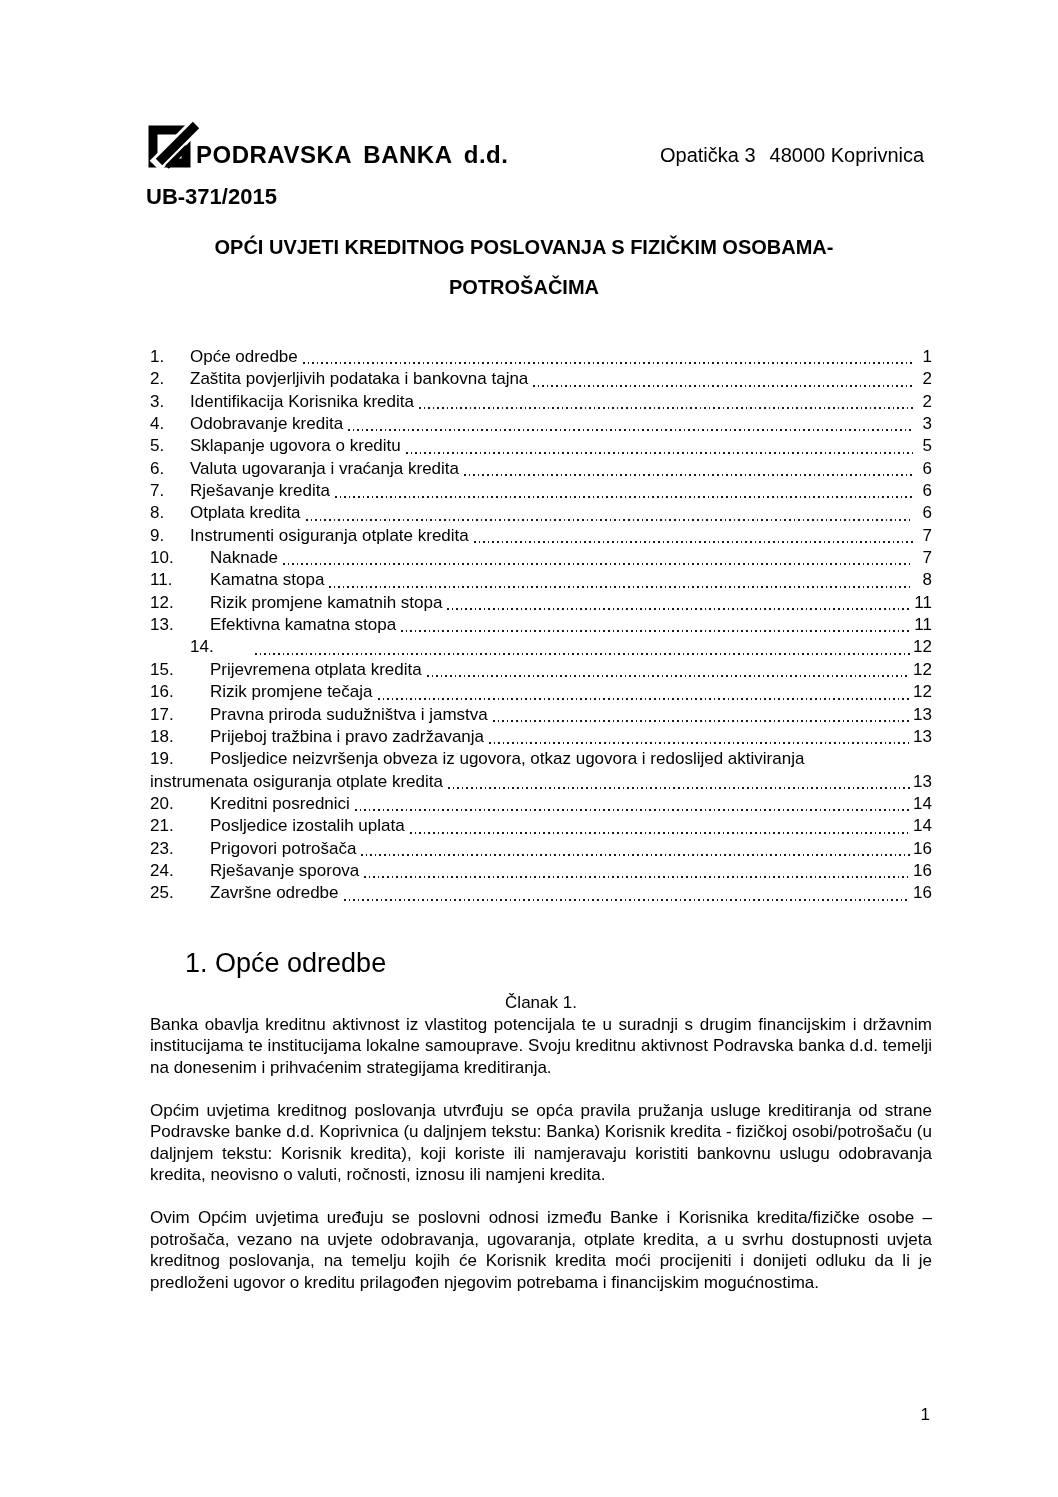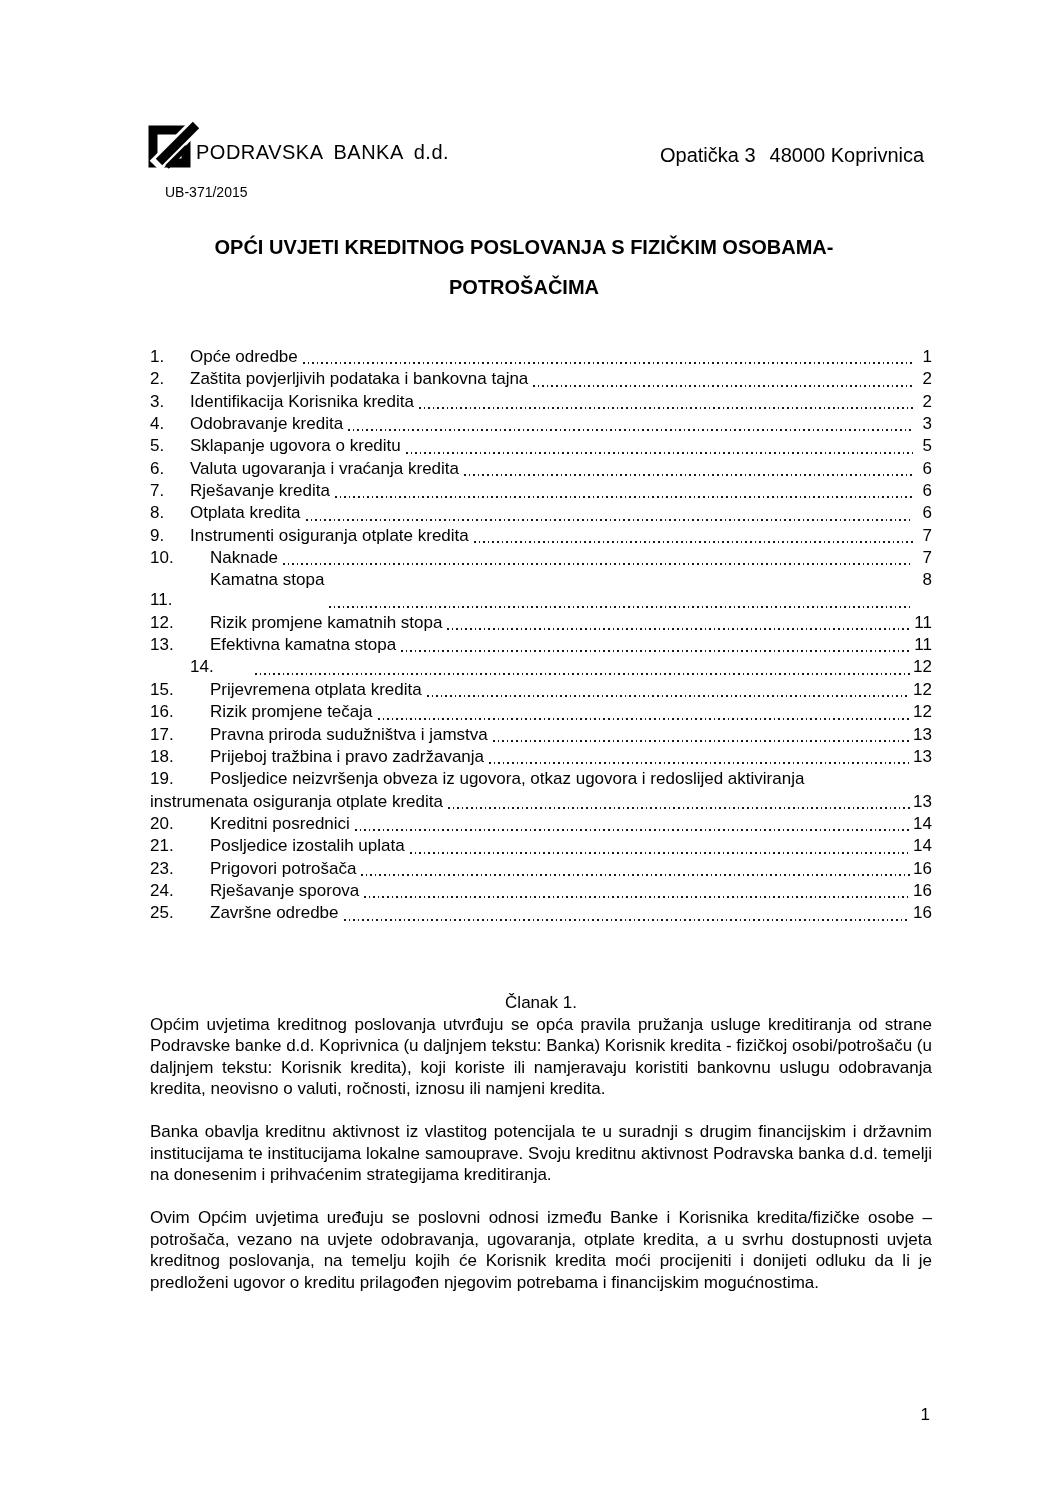--- a/index.html
+++ b/index.html
@@ -9,30 +9,30 @@
     position: relative;
     font-family: "Liberation Sans", sans-serif;
     color: #000;
   }
   .page { position: absolute; inset: 0; background: #fff; }
 
   
   .logo { position: absolute; left: 147px; top: 116px; }
   .bank-name {
     position: absolute; left: 196px; top: 141px;
-    font-size: 20px; font-weight: 400; letter-spacing: 0.5px; word-spacing: 5px;
+    font-size: 24px; font-weight: 700; letter-spacing: 0.5px; word-spacing: 5px;
   }
   .address {
     position: absolute; left: 660px; top: 144px;
     font-size: 20px;
   }
   .address .addr-city { margin-left: 14px; }
   .doc-number {
-    position: absolute; left: 165px; top: 184px;
-    font-size: 14px; font-weight: normal;
+    position: absolute; left: 146px; top: 184px;
+    font-size: 22px; font-weight: bold;
   }
 
   
   .doc-title {
     position: absolute; left: 134px; top: 227px; width: 780px;
     text-align: center; font-size: 20px; font-weight: bold; line-height: 40px;
   }
 
   
   .toc {
@@ -145,21 +145,21 @@
       <span class="toc-leader"></span>
       <span class="toc-page">7</span>
     </div>
       <div class="toc-row">
       <span class="toc-num" style="width: 60px;">10.</span>
       <span class="toc-label">Naknade</span>
       <span class="toc-leader"></span>
       <span class="toc-page">7</span>
     </div>
       <div class="toc-row">
-      <span class="toc-num" style="width: 60px; margin-top: 20px;">11.</span>
+      <span class="toc-num" style="width: 60px;">11.</span>
       <span class="toc-label">Kamatna stopa</span>
       <span class="toc-leader"></span>
       <span class="toc-page">8</span>
     </div>
       <div class="toc-row">
       <span class="toc-num" style="width: 60px;">12.</span>
       <span class="toc-label">Rizik promjene kamatnih stopa</span>
       <span class="toc-leader"></span>
       <span class="toc-page">11</span>
     </div>
@@ -234,25 +234,26 @@
       <span class="toc-page">16</span>
     </div>
       <div class="toc-row">
       <span class="toc-num" style="width: 60px;">25.</span>
       <span class="toc-label">Završne odredbe</span>
       <span class="toc-leader"></span>
       <span class="toc-page">16</span>
     </div>
     </div>
 
+  <div class="section-heading">1. Opće odredbe</div>
 
   <div class="article-body">
     <div class="article-label">Članak 1.</div>
     <div id="paragraphs">
+        <p>Banka obavlja kreditnu aktivnost iz vlastitog potencijala te u suradnji s drugim financijskim i državnim institucijama te institucijama lokalne samouprave. Svoju kreditnu aktivnost Podravska banka d.d. temelji na donesenim i prihvaćenim strategijama kreditiranja.</p>
         <p>Općim uvjetima kreditnog poslovanja utvrđuju se opća pravila pružanja usluge kreditiranja od strane Podravske banke d.d. Koprivnica (u daljnjem tekstu: Banka) Korisnik kredita - fizičkoj osobi/potrošaču (u daljnjem tekstu: Korisnik kredita), koji koriste ili namjeravaju koristiti bankovnu uslugu odobravanja kredita, neovisno o valuti, ročnosti, iznosu ili namjeni kredita.</p>
-        <p>Banka obavlja kreditnu aktivnost iz vlastitog potencijala te u suradnji s drugim financijskim i državnim institucijama te institucijama lokalne samouprave. Svoju kreditnu aktivnost Podravska banka d.d. temelji na donesenim i prihvaćenim strategijama kreditiranja.</p>
         <p>Ovim Općim uvjetima uređuju se poslovni odnosi između Banke i Korisnika kredita/fizičke osobe – potrošača, vezano na uvjete odobravanja, ugovaranja, otplate kredita, a u svrhu dostupnosti uvjeta kreditnog poslovanja, na temelju kojih će Korisnik kredita moći procijeniti i donijeti odluku da li je predloženi ugovor o kreditu prilagođen njegovim potrebama i financijskim mogućnostima.</p>
       </div>
   </div>
 
   <div class="page-number">1</div>
 
 </div>
 
 </body></html>

